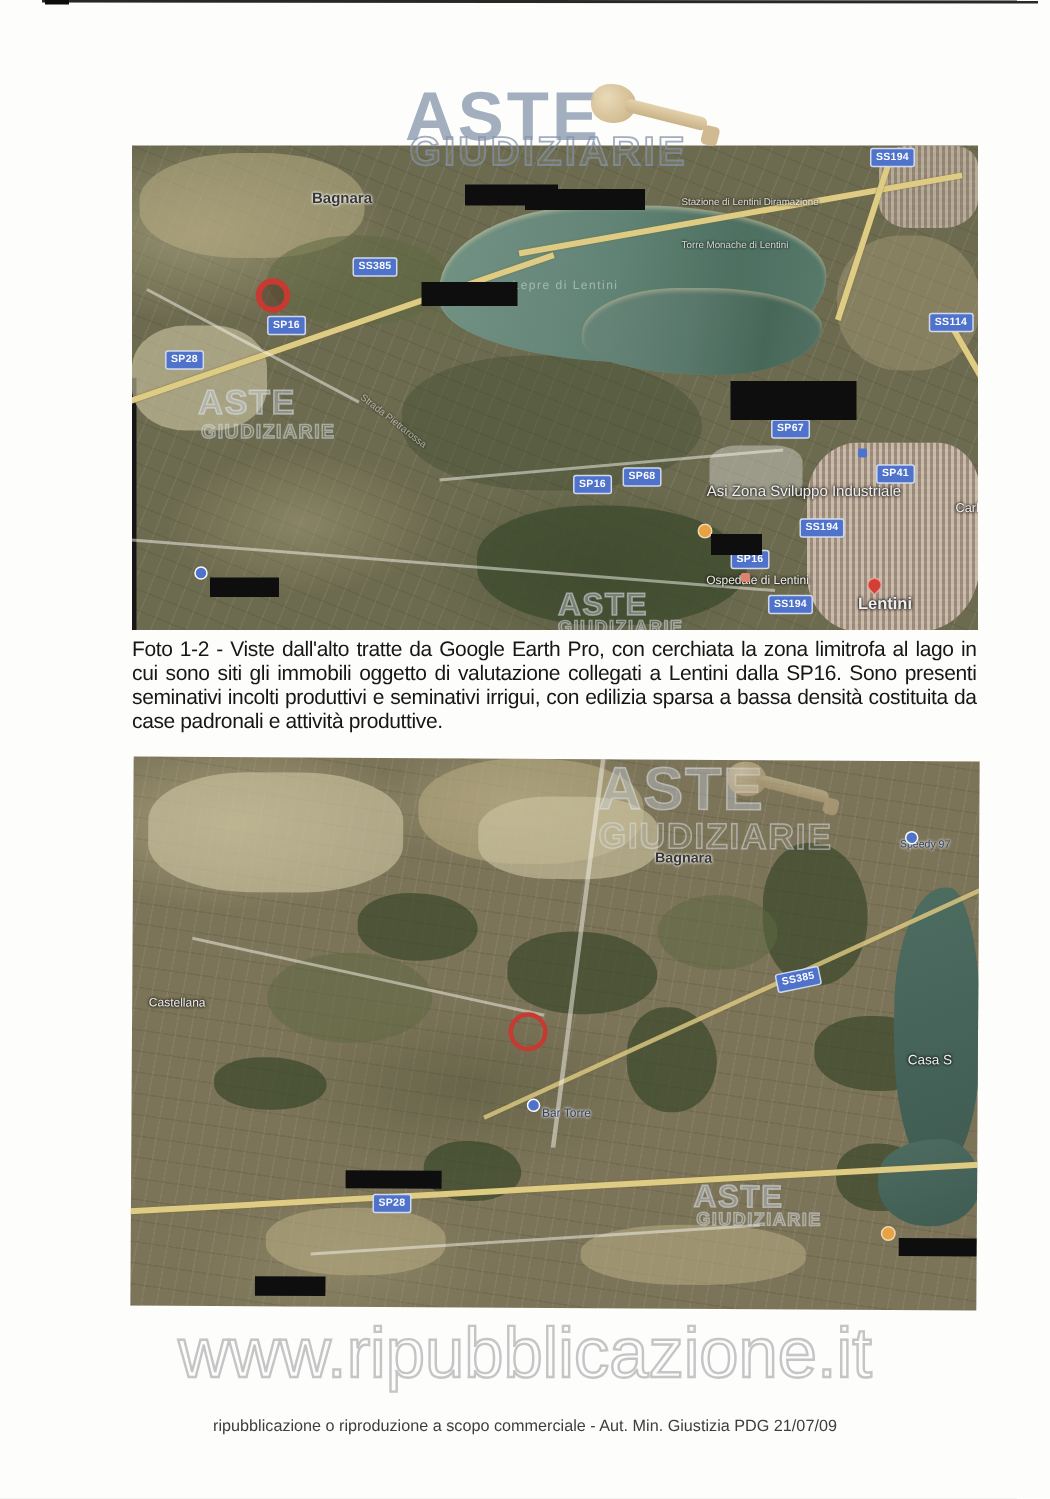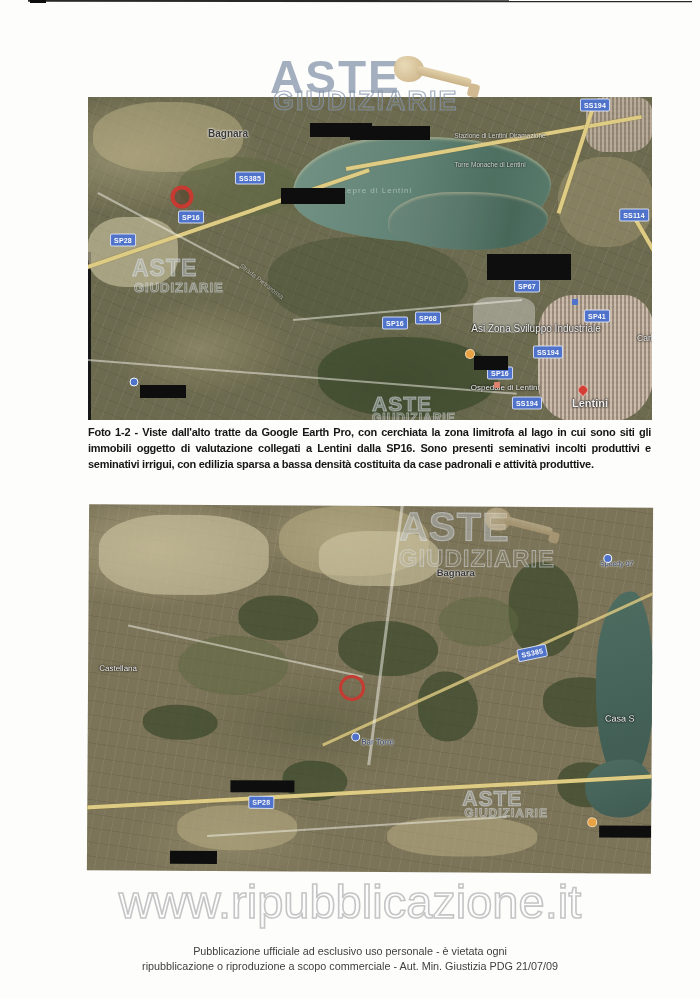--- a/index.html
+++ b/index.html
@@ -85,21 +85,21 @@
   .icon-sq{position:absolute;transform:translate(-50%,-50%);border-radius:1px;}
 
   
   .wm-map-aste{position:absolute;font-weight:bold;letter-spacing:1px;color:rgba(205,214,228,.38);
                -webkit-text-stroke:1px rgba(228,234,244,.5);white-space:nowrap;}
   .wm-map-giud{position:absolute;font-weight:bold;letter-spacing:1px;color:rgba(255,255,255,.05);
                -webkit-text-stroke:1px rgba(215,222,232,.55);white-space:nowrap;}
 
   
   .caption{position:absolute;left:88px;top:424px;width:563px;text-align:justify;
-           font-size:11px;font-weight:bold;line-height:16px;letter-spacing:-.25px;color:#161616;}
+           font-size:14px;font-weight:normal;line-height:16px;letter-spacing:-.25px;color:#161616;}
   .wm-url{position:absolute;left:350px;top:874px;transform:translateX(-50%);font-size:47px;
           color:rgba(255,255,255,.3);-webkit-text-stroke:1.6px #c5c5c5;white-space:nowrap;z-index:4;}
   .footer{position:absolute;left:0;top:944px;width:700px;text-align:center;font-size:10.8px;
           line-height:15px;color:#3e3e3e;}
 </style>
 </head>
 <body>
 
 <div class="page">
 
@@ -214,37 +214,36 @@
       <i class="g-head" style="left:4px;top:3px;width:26px;height:23px;"></i>
       <i class="g-handle" style="left:24px;top:17px;width:48px;height:8px;transform:rotate(14deg);"></i>
       <i class="g-knob" style="left:68px;top:27px;width:10px;height:11px;transform:rotate(14deg);"></i>
     </div>
 
     <div class="wm-map-aste" style="left:375px;top:280px;font-size:21px;">ASTE</div>
     <div class="wm-map-giud" style="left:377px;top:299px;font-size:12px;">GIUDIZIARIE</div>
 
     <div class="plabel dark" style="left:367px;top:66px;font-size:9.5px;">Bagnara</div>
     <div class="plabel" style="left:30px;top:164px;font-size:8px;text-align:right;">Castellana</div>
-    <div class="plabel" style="left:532px;top:199px;font-size:9px;margin-top:12px;">Casa S</div>
+    <div class="plabel" style="left:532px;top:199px;font-size:9px;">Casa S</div>
     <div class="plabel poi" style="left:290px;top:236px;font-size:8px;">Bar Torre</div>
     <div class="plabel poi" style="left:528px;top:56px;font-size:7px;">Speedy 97</div>
 
     <span class="shield" style="left:444px;top:146px;transform:translate(-50%,-50%) rotate(-12deg);">SS385</span>
     <span class="shield" style="left:174px;top:297px;">SP28</span>
 
     <div class="ring ring2" style="left:264px;top:182px;"></div>
     <div class="dot dot-blue" style="left:268px;top:231px;"></div>
     <div class="dot dot-blue" style="left:519px;top:51px;"></div>
     <div class="dot dot-orange" style="left:505px;top:315px;"></div>
 
     <div class="redact" style="left:143px;top:275px;width:64px;height:12px;"></div>
     <div class="redact" style="left:83px;top:346px;width:47px;height:13px;"></div>
     <div class="redact" style="left:512px;top:318px;width:52px;height:12px;"></div>
   </div>
 
   <div class="wm-url">www.ripubblicazione.it</div>
 
   <div class="footer">
-    <div>Pubblicazione ufficiale ad esclusivo uso personale - è vietata ogni</div>
     <div>ripubblicazione o riproduzione a scopo commerciale - Aut. Min. Giustizia PDG 21/07/09</div>
   </div>
 
 </div>
 
 </body></html>

